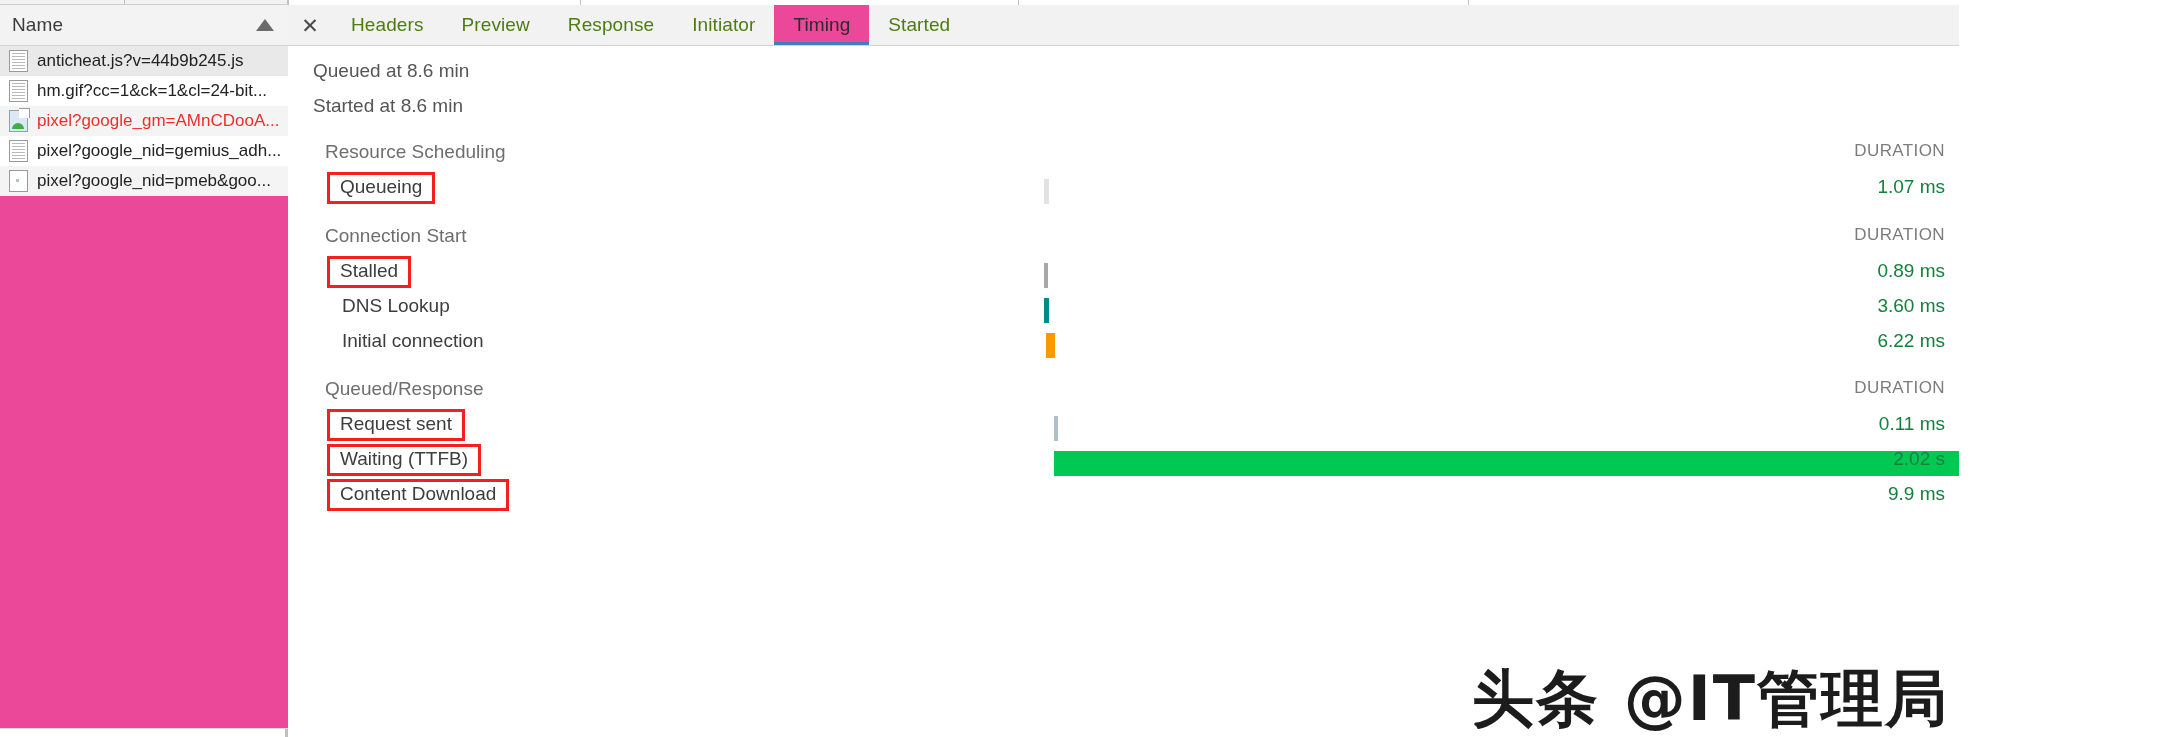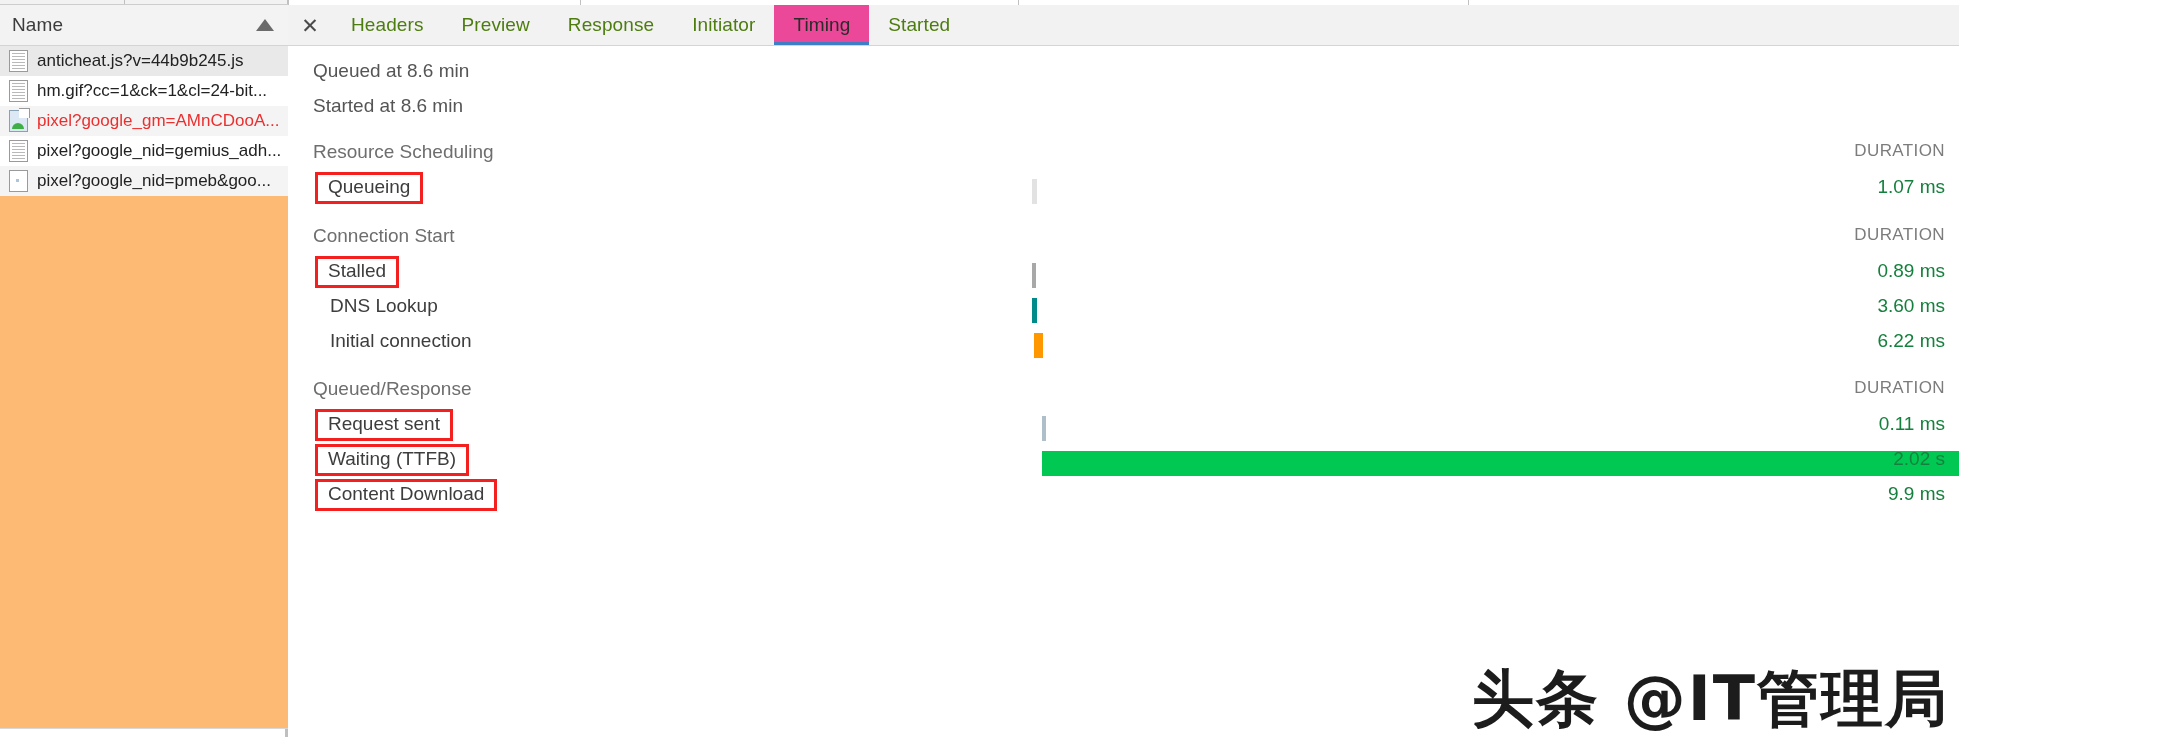--- a/index.html
+++ b/index.html
@@ -67,21 +67,21 @@
     border-left: 9px solid transparent;
     border-right: 9px solid transparent;
     border-bottom: 12px solid #6b6b6b;
   }
 
   .req-list {
     position: absolute;
     left: 0; top: 46px;
     width: 288px;
     bottom: 8px;
-    background: #fdba74;
+    background: #ec4899;
     border-bottom: 1px solid #d8d8d8;
   }
 
   .req-row {
     position: relative;
     height: 30px;
     display: flex;
     align-items: center;
     padding-left: 9px;
     font-size: 17px;
@@ -211,21 +211,21 @@
     position: absolute;
     left: 25px;
     font-size: 19px;
     color: #555555;
   }
   .meta-line.m1 { top: 14px; }
   .meta-line.m2 { top: 49px; }
 
   .section {
     position: absolute;
-    left: 0; right: 0;
+    left: 12px; right: 0;
   }
   .section-head {
     position: relative;
     height: 34px;
   }
   .section-title {
     position: absolute;
     left: 25px; top: 0;
     font-size: 19px;
     color: #6e6e6e;

